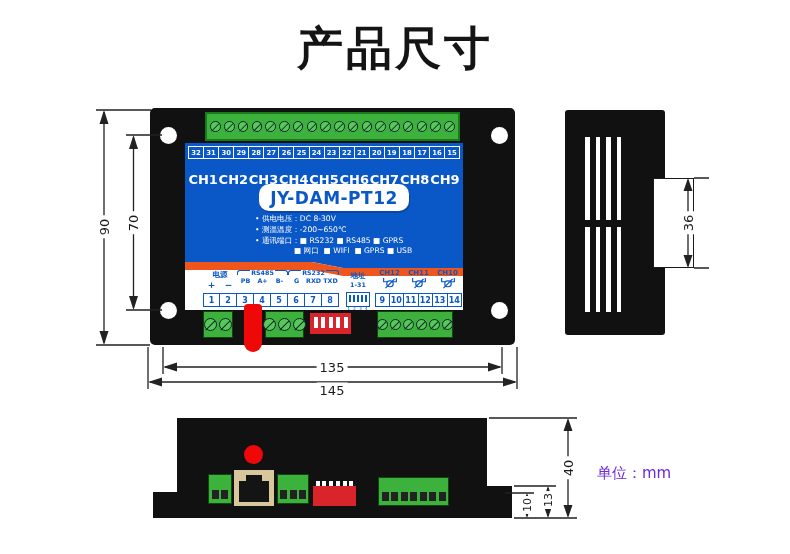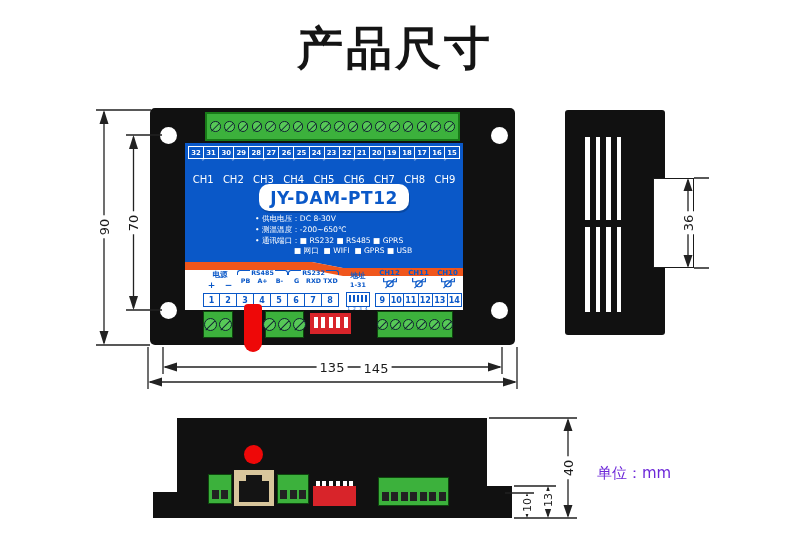--- a/index.html
+++ b/index.html
@@ -34,21 +34,21 @@
   .panel{position:absolute;left:35px;top:35px;width:278px;height:167px;background:#fff;overflow:hidden;}
   .panel-blue{position:absolute;left:0;top:0;width:100%;height:119px;background:var(--panel-blue,#0a58c8);}
   .swoosh{position:absolute;left:0;top:112px;z-index:1;}
   .pin-row{position:absolute;left:3px;top:3px;width:272px;height:13px;display:flex;z-index:2;}
   .pinbox-top{flex:1;border:1px solid #fff;color:#fff;font-size:6.8px;font-weight:bold;
               display:flex;align-items:center;justify-content:center;box-sizing:border-box;}
   .pinbox-top + .pinbox-top{border-left:none;}
   .ch-row{position:absolute;left:3px;top:16px;width:272px;height:26px;display:flex;z-index:2;}
   .ch{flex:1;display:flex;flex-direction:column;align-items:center;color:#fff;}
   .ch svg{display:block;}
-  .ch-label{font-size:10px;font-weight:normal;margin-top:13px;}
+  .ch-label{font-size:13px;font-weight:bold;margin-top:13px;}
   .model-box{position:absolute;left:74px;top:41px;width:150px;height:27px;background:#fff;
              border-radius:10px;z-index:2;display:flex;align-items:center;justify-content:center;
              box-shadow:1px 2px 0 rgba(0,0,0,.18);}
   .model-box span{font-size:17px;font-weight:800;color:var(--panel-blue,#0a58c8);letter-spacing:.5px;}
   .specs{position:absolute;left:70px;top:71px;z-index:2;color:#fff;}
   .spec-line{font-size:7.6px;line-height:10.8px;white-space:pre;}
   .spec-line:nth-child(4){padding-left:39px;}
 
   
   .grp{position:absolute;z-index:2;color:var(--panel-blue,#0a58c8);}
@@ -498,20 +498,20 @@
       <polygon points="548,486 544.5,496 551.5,496"></polygon>
         <polygon points="548,518 544.5,508 551.5,508"></polygon>
       <polygon points="527,493 523.5,503 530.5,503"></polygon>
         <polygon points="527,518 523.5,508 530.5,508"></polygon>
     </g>
   </svg>
 
   <div class="dim-label rot" style="left:104px;top:227px;">90</div>
   <div class="dim-label rot" style="left:133px;top:223px;">70</div>
   <div class="dim-label" style="left:332px;top:367px;">135</div>
-  <div class="dim-label" style="left:332px;top:368px;margin-left:44px;">145</div>
+  <div class="dim-label" style="left:332px;top:390px;">145</div>
   <div class="dim-label rot" style="left:688px;top:223px;">36</div>
   <div class="dim-label rot" style="left:568px;top:468px;">40</div>
   <div class="dim-label rot sm" style="left:548px;top:500px;">13</div>
   <div class="dim-label rot sm" style="left:527px;top:505px;">10</div>
 
   <div class="unit">单位：mm</div>
 </div>
 
 </body></html>

